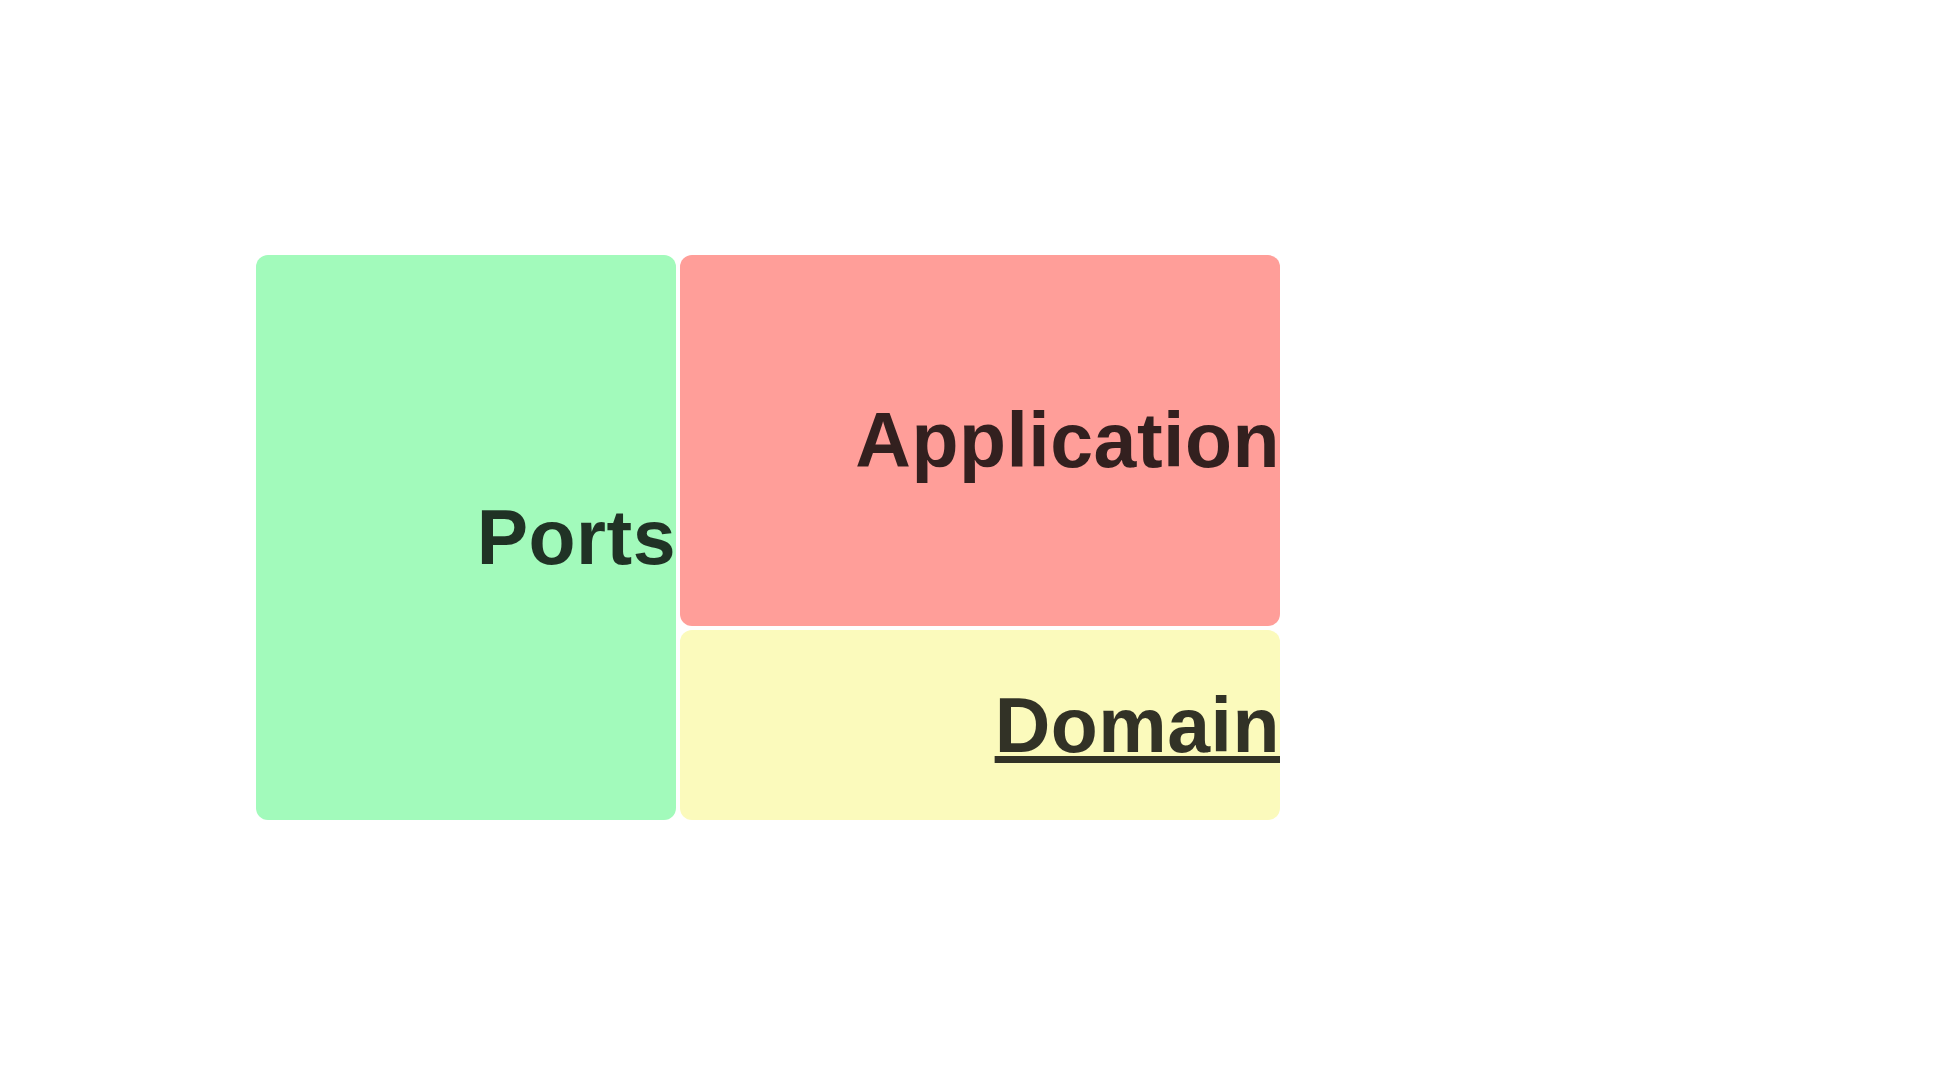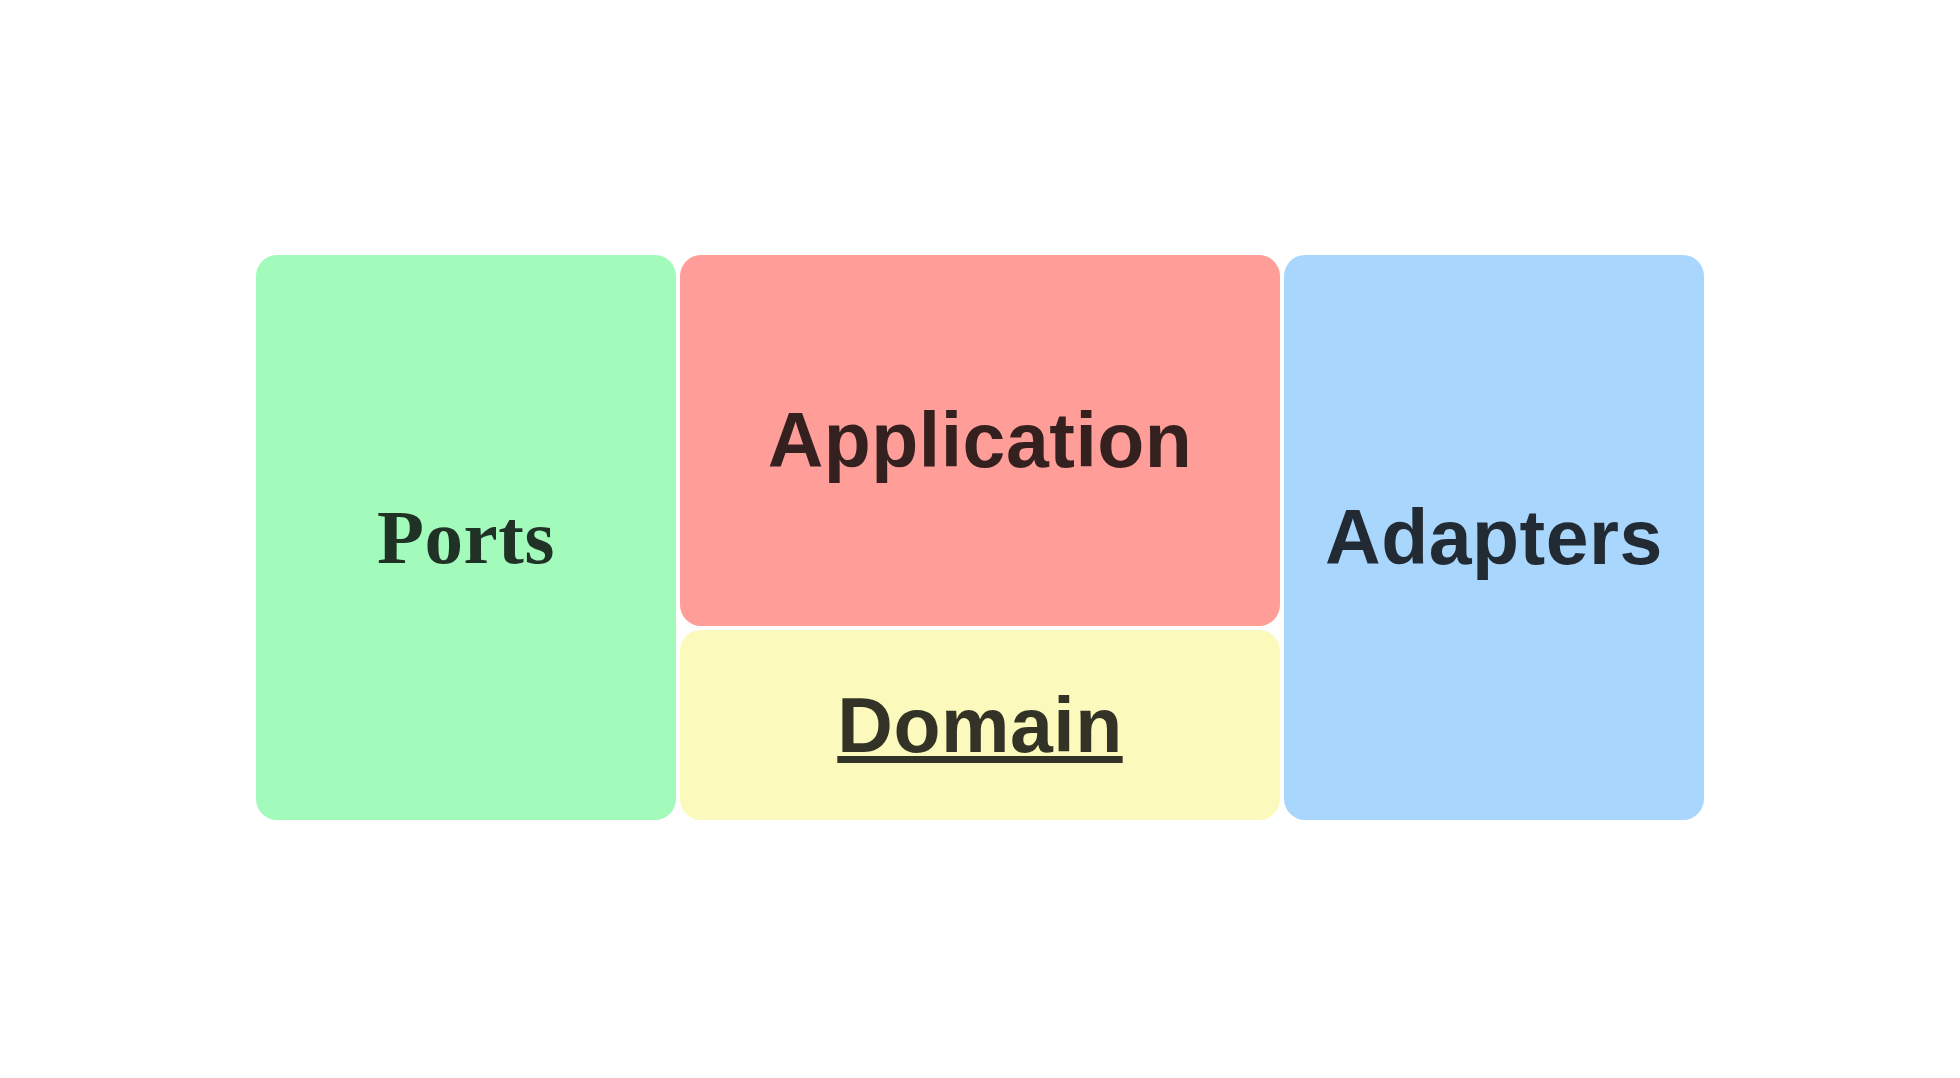--- a/index.html
+++ b/index.html
@@ -30,24 +30,24 @@
     flex: 0 0 420px;
   }
   .middle-col {
     width: 600px;
     flex: 0 0 600px;
     display: flex;
     flex-direction: column;
     gap: 4px;
   }
   .box {
-    border-radius: 21px;
+    border-radius: 12px;
     display: flex;
     align-items: center;
-    justify-content: center;
+    justify-content: flex-end;
   }
   .box-application {
     height: 371px;
     flex: 0 0 371px;
   }
   .box-domain {
     flex: 1 1 auto;
     text-decoration: underline;
   }
   .box-label {
@@ -57,31 +57,28 @@
     white-space: nowrap;
     user-select: none;
   }
 </style>
 </head>
 <body>
 
 <div class="page" style="background: rgb(255, 255, 255);">
   <div class="diagram">
 
-    <div class="box side-col" style="background: rgb(162, 250, 187); color: rgba(0, 0, 0, 0.8); font-family: Liberation Serif, serif;">
+    <div class="box side-col" style="background: rgb(162, 250, 187); color: rgba(0, 0, 0, 0.8);">
       <span class="box-label">Ports</span>
     </div>
 
     <div class="middle-col">
       <div class="box box-application" style="background: rgb(255, 158, 153); color: rgba(0, 0, 0, 0.8);">
         <span class="box-label">Application</span>
       </div>
       <div class="box box-domain" style="background: rgb(251, 250, 188); color: rgba(0, 0, 0, 0.8);">
         <span class="box-label">Domain</span>
       </div>
     </div>
 
-    <div class="box side-col" style="background: rgb(168, 214, 252); color: rgba(0, 0, 0, 0.8);">
-      <span class="box-label">Adapters</span>
-    </div>
 
   </div>
 </div>
 
 </body></html>

